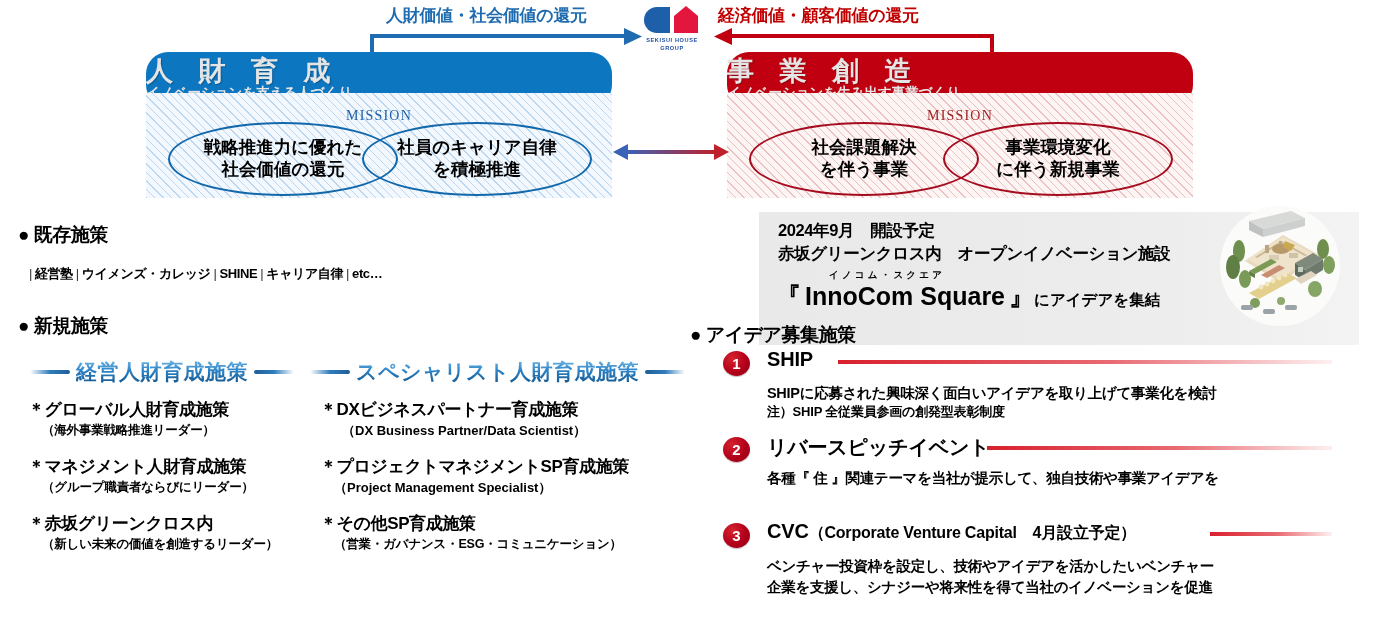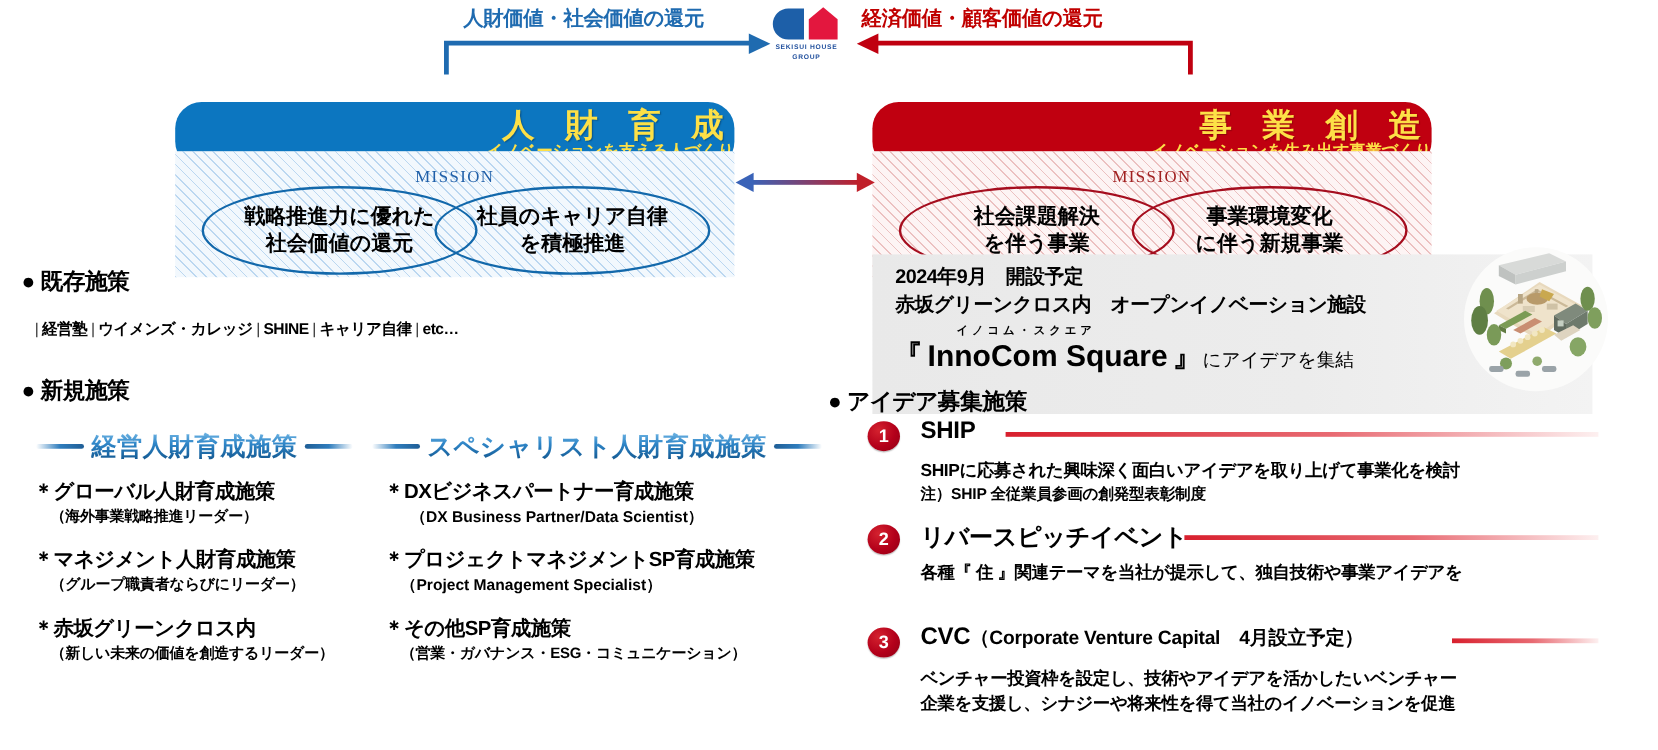--- a/index.html
+++ b/index.html
@@ -26,23 +26,22 @@
   .logo-wrap{text-align:center;}
   .logo-marks{position:relative;width:66px;height:32px;margin:0 auto;}
   .logo-caption{
     font-size:5.6px;font-weight:bold;color:#1f4e9c;letter-spacing:.6px;
     line-height:1.25;margin-top:1px;font-family:"Liberation Sans",sans-serif;
   }
 
   
   .pillar{position:absolute;}
   .pillar-head{
-    border-radius:22px;text-align:right;color:#fde047;
+    border-radius:22px;text-align:left;color:#e5e5e5;
     padding:4px 0 6px 0;
-    margin-top:33px;
   }
   .pillar-head .t1{
     font-size:27px;font-weight:bold;letter-spacing:9px;line-height:1.12;
     text-shadow:1px 1px 1px rgba(0,0,0,.25);
   }
   .pillar-head .t2{
     font-size:13.5px;font-weight:bold;letter-spacing:0px;line-height:1.15;margin-top:-1px;
   }
   .head-blue{background:#0c76c0;}
   .head-red{background:#c00010;}
@@ -115,21 +114,21 @@
   .m-sub-en{font-size:13px;font-weight:bold;white-space:nowrap;margin-top:1px;}
 
   
   .banner{
     position:absolute;
     background:linear-gradient(to right,#e9e9e9 0%,#ececec 60%,#f3f3f3 100%);
   }
   .banner-l1{font-size:16.5px;font-weight:bold;letter-spacing:-0.4px;white-space:nowrap;}
   .banner-ruby{font-size:9.5px;font-weight:bold;letter-spacing:3.2px;white-space:nowrap;}
   .banner-big{font-size:25px;font-weight:bold;white-space:nowrap;letter-spacing:0px;}
-  .banner-big .suffix{font-size:15.5px;font-weight:normal;text-align:right;}
+  .banner-big .suffix{font-size:15.5px;font-weight:bold;text-align:right;}
   .banner-img{
     position:absolute;border-radius:50%;overflow:hidden;
   }
 
   
   .num-badge{
     position:absolute;width:27px;height:25px;border-radius:50%;
     background:radial-gradient(circle at 34% 30%,#d4222f 0%,#b3001a 55%,#8e0014 100%);
     color:#fff;font-size:15px;font-weight:bold;
     display:flex;align-items:center;justify-content:center;
@@ -281,21 +280,21 @@
   </div>
   <div class="measure" style="left:320px;top:455px;">
     <div class="m-main">＊プロジェクトマネジメントSP育成施策</div>
     <div class="m-sub-en" style="margin-left:14px;">（Project Management  Specialist）</div>
   </div>
   <div class="measure" style="left:320px;top:512px;">
     <div class="m-main">＊その他SP育成施策</div>
     <div class="m-sub" style="margin-left:14px;">（営業・ガバナンス・ESG・コミュニケーション）</div>
   </div>
 
-  <div class="banner" style="left:727px;top:212px;width:600px;height:133px;">
+  <div class="banner" style="left:759px;top:212px;width:600px;height:133px;">
     <div class="abs banner-l1" style="left:19px;top:8px;">2024年9月　開設予定</div>
     <div class="abs banner-l1" style="left:19px;top:31px;">赤坂グリーンクロス内　オープンイノベーション施設</div>
     <div class="abs banner-ruby" style="left:70px;top:57px;">イノコム・スクエア</div>
     <div class="abs banner-big" style="left:17px;top:68px;">
       <span>『</span><span style="padding:0 4px;">InnoCom Square</span><span>』</span><span class="suffix">にアイデアを集結</span>
     </div>
   </div>
 
   <div class="banner-img" style="left:1219px;top:205px;width:122px;height:122px;">
     <svg width="122" height="122" viewBox="0 0 122 122">

